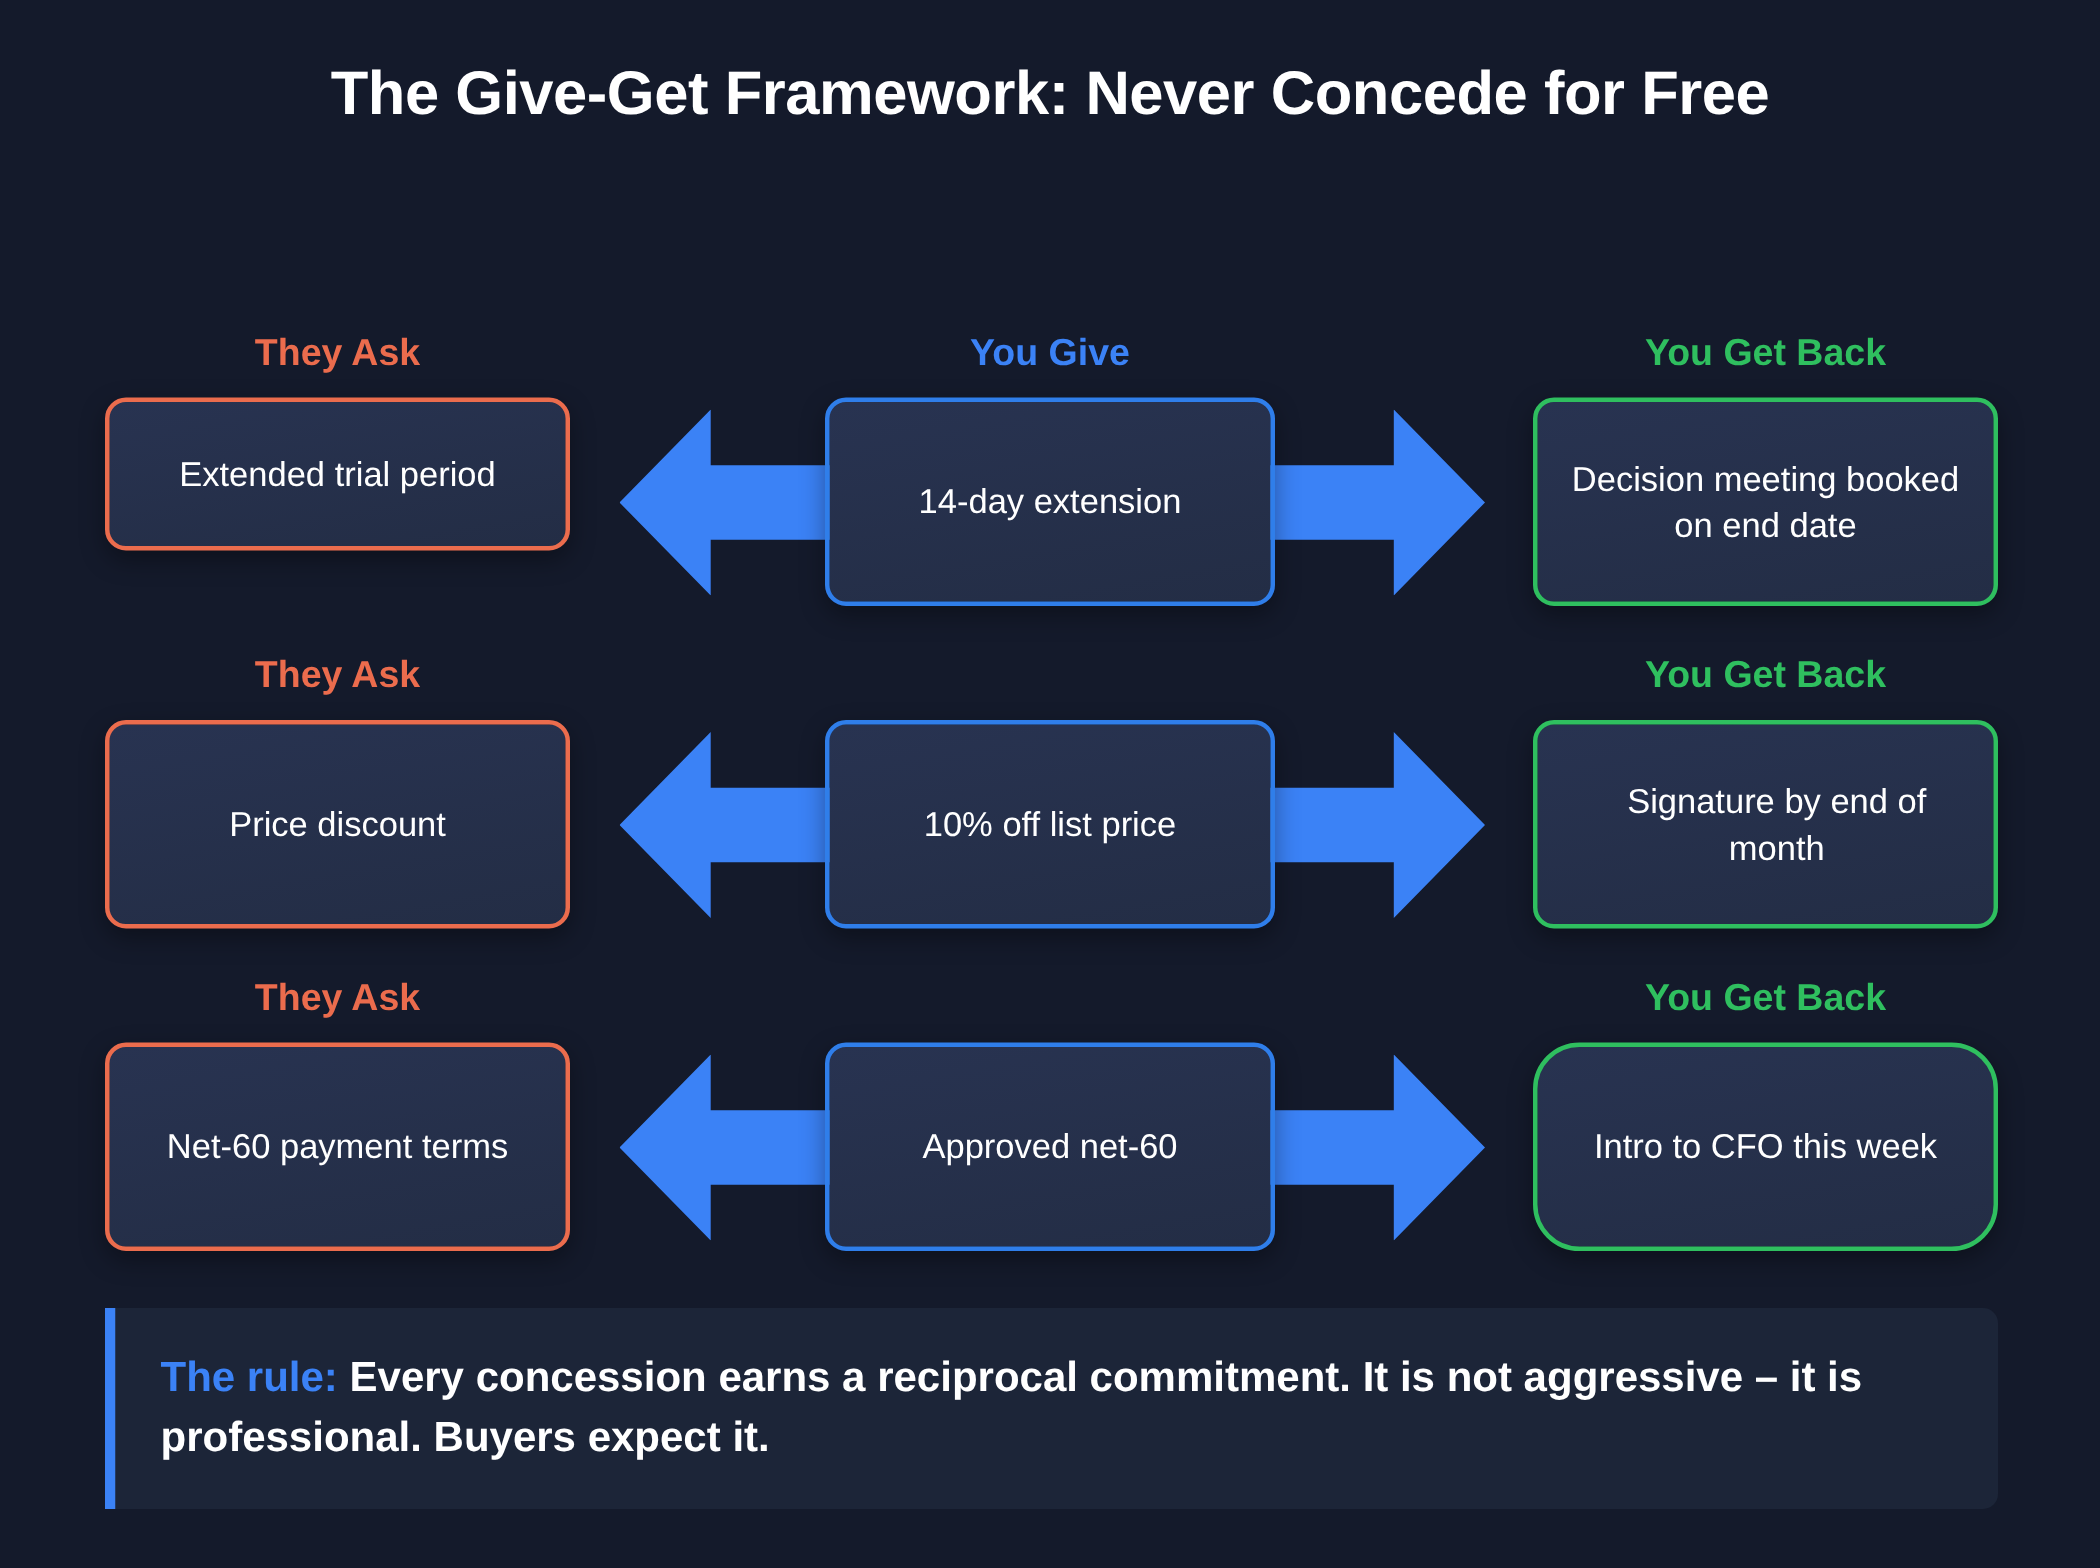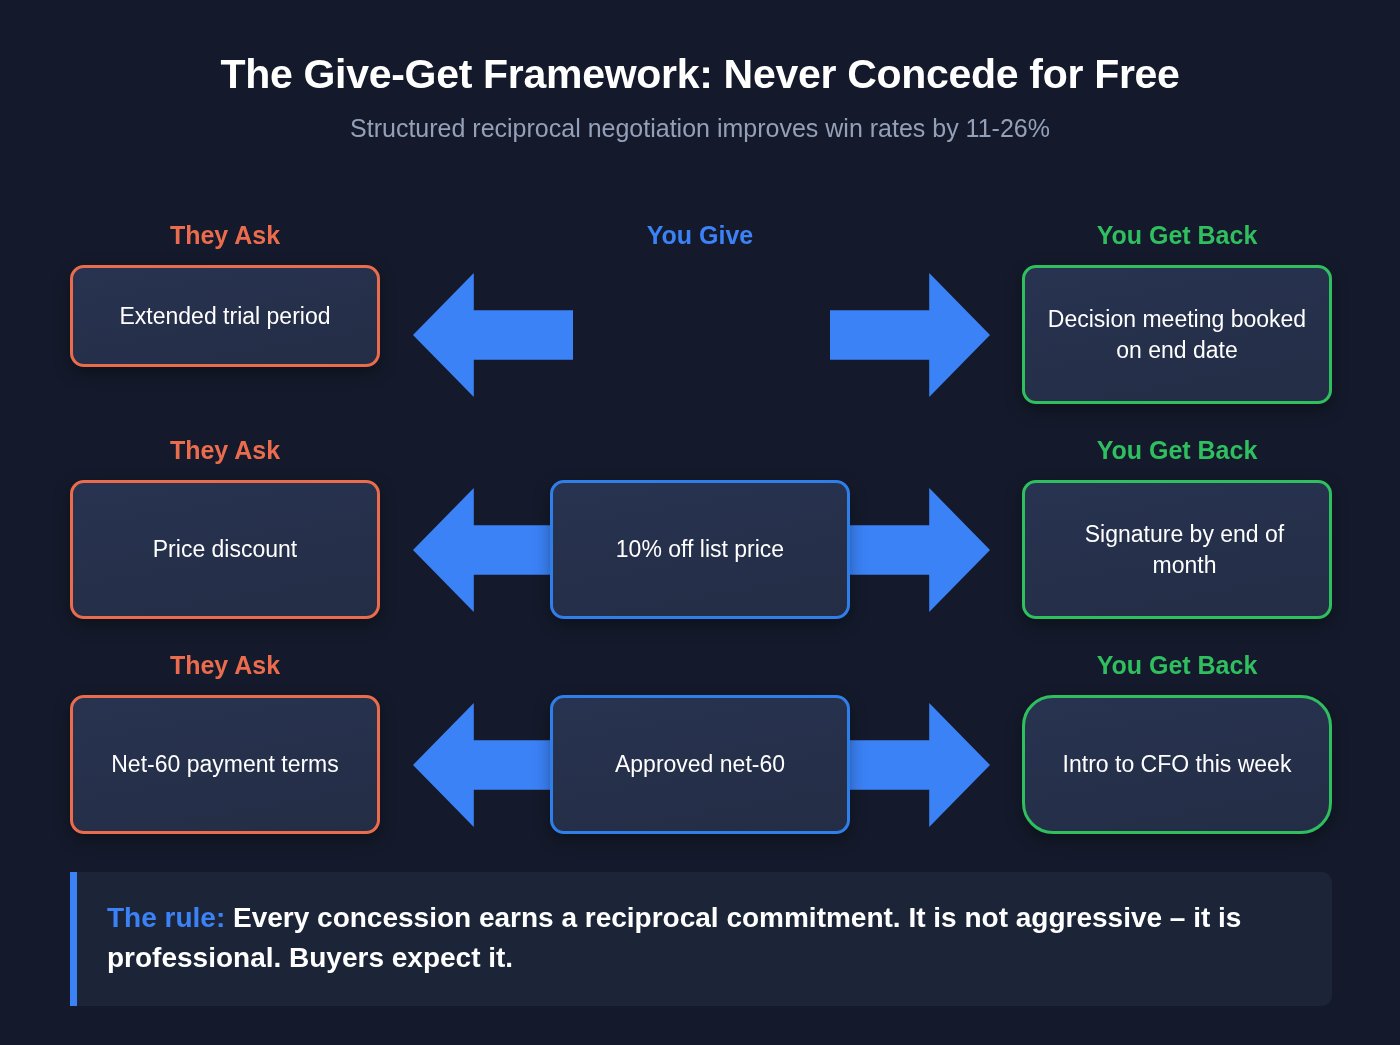--- a/index.html
+++ b/index.html
@@ -10,21 +10,21 @@
     width: 1400px;
     height: 1045px;
     background: #141a2b;
     font-family: "Liberation Sans", sans-serif;
     overflow: hidden;
     position: relative;
   }
 
   
   .header {
-    padding-top: 52px;
+    padding-top: 40px;
     text-align: center;
   }
   .title {
     font-size: 41px;
     font-weight: bold;
     color: #ffffff;
     letter-spacing: -0.3px;
     line-height: 1.1;
   }
   .subtitle {
@@ -130,34 +130,34 @@
   .rule-label {
     color: #3b82f6;
     font-weight: bold;
   }
 </style>
 </head>
 <body>
 
 <div class="header">
   <div class="title">The Give-Get Framework: Never Concede for Free</div>
-  <div class="subtitle">Structured reciprocal negotiation improves win rates by 11-26%</div>
 </div>
 
 <div class="grid">
 
   <div class="row">
     <div class="col-head head-ask">They Ask</div>
     <div class="col-head head-give">You Give</div>
     <div class="col-head head-get">You Get Back</div>
 
     <div class="arrow arrow-left" style="top:60px;height:124px;"></div>
     <div class="arrow arrow-right" style="top:60px;height:124px;"></div>
 
     <div class="card card-ask" style="top:52px;height:102px;">Extended trial period</div>
+    <div class="card card-give" style="top:52px;height:139px;">14-day extension</div>
     <div class="card card-get" style="top:52px;height:139px;">Decision meeting booked on end date</div>
   </div>
 
   <div class="row">
     <div class="col-head head-ask">They Ask</div>
     <div class="col-head head-get">You Get Back</div>
 
     <div class="arrow arrow-left" style="top:60px;height:124px;"></div>
     <div class="arrow arrow-right" style="top:60px;height:124px;"></div>
 

